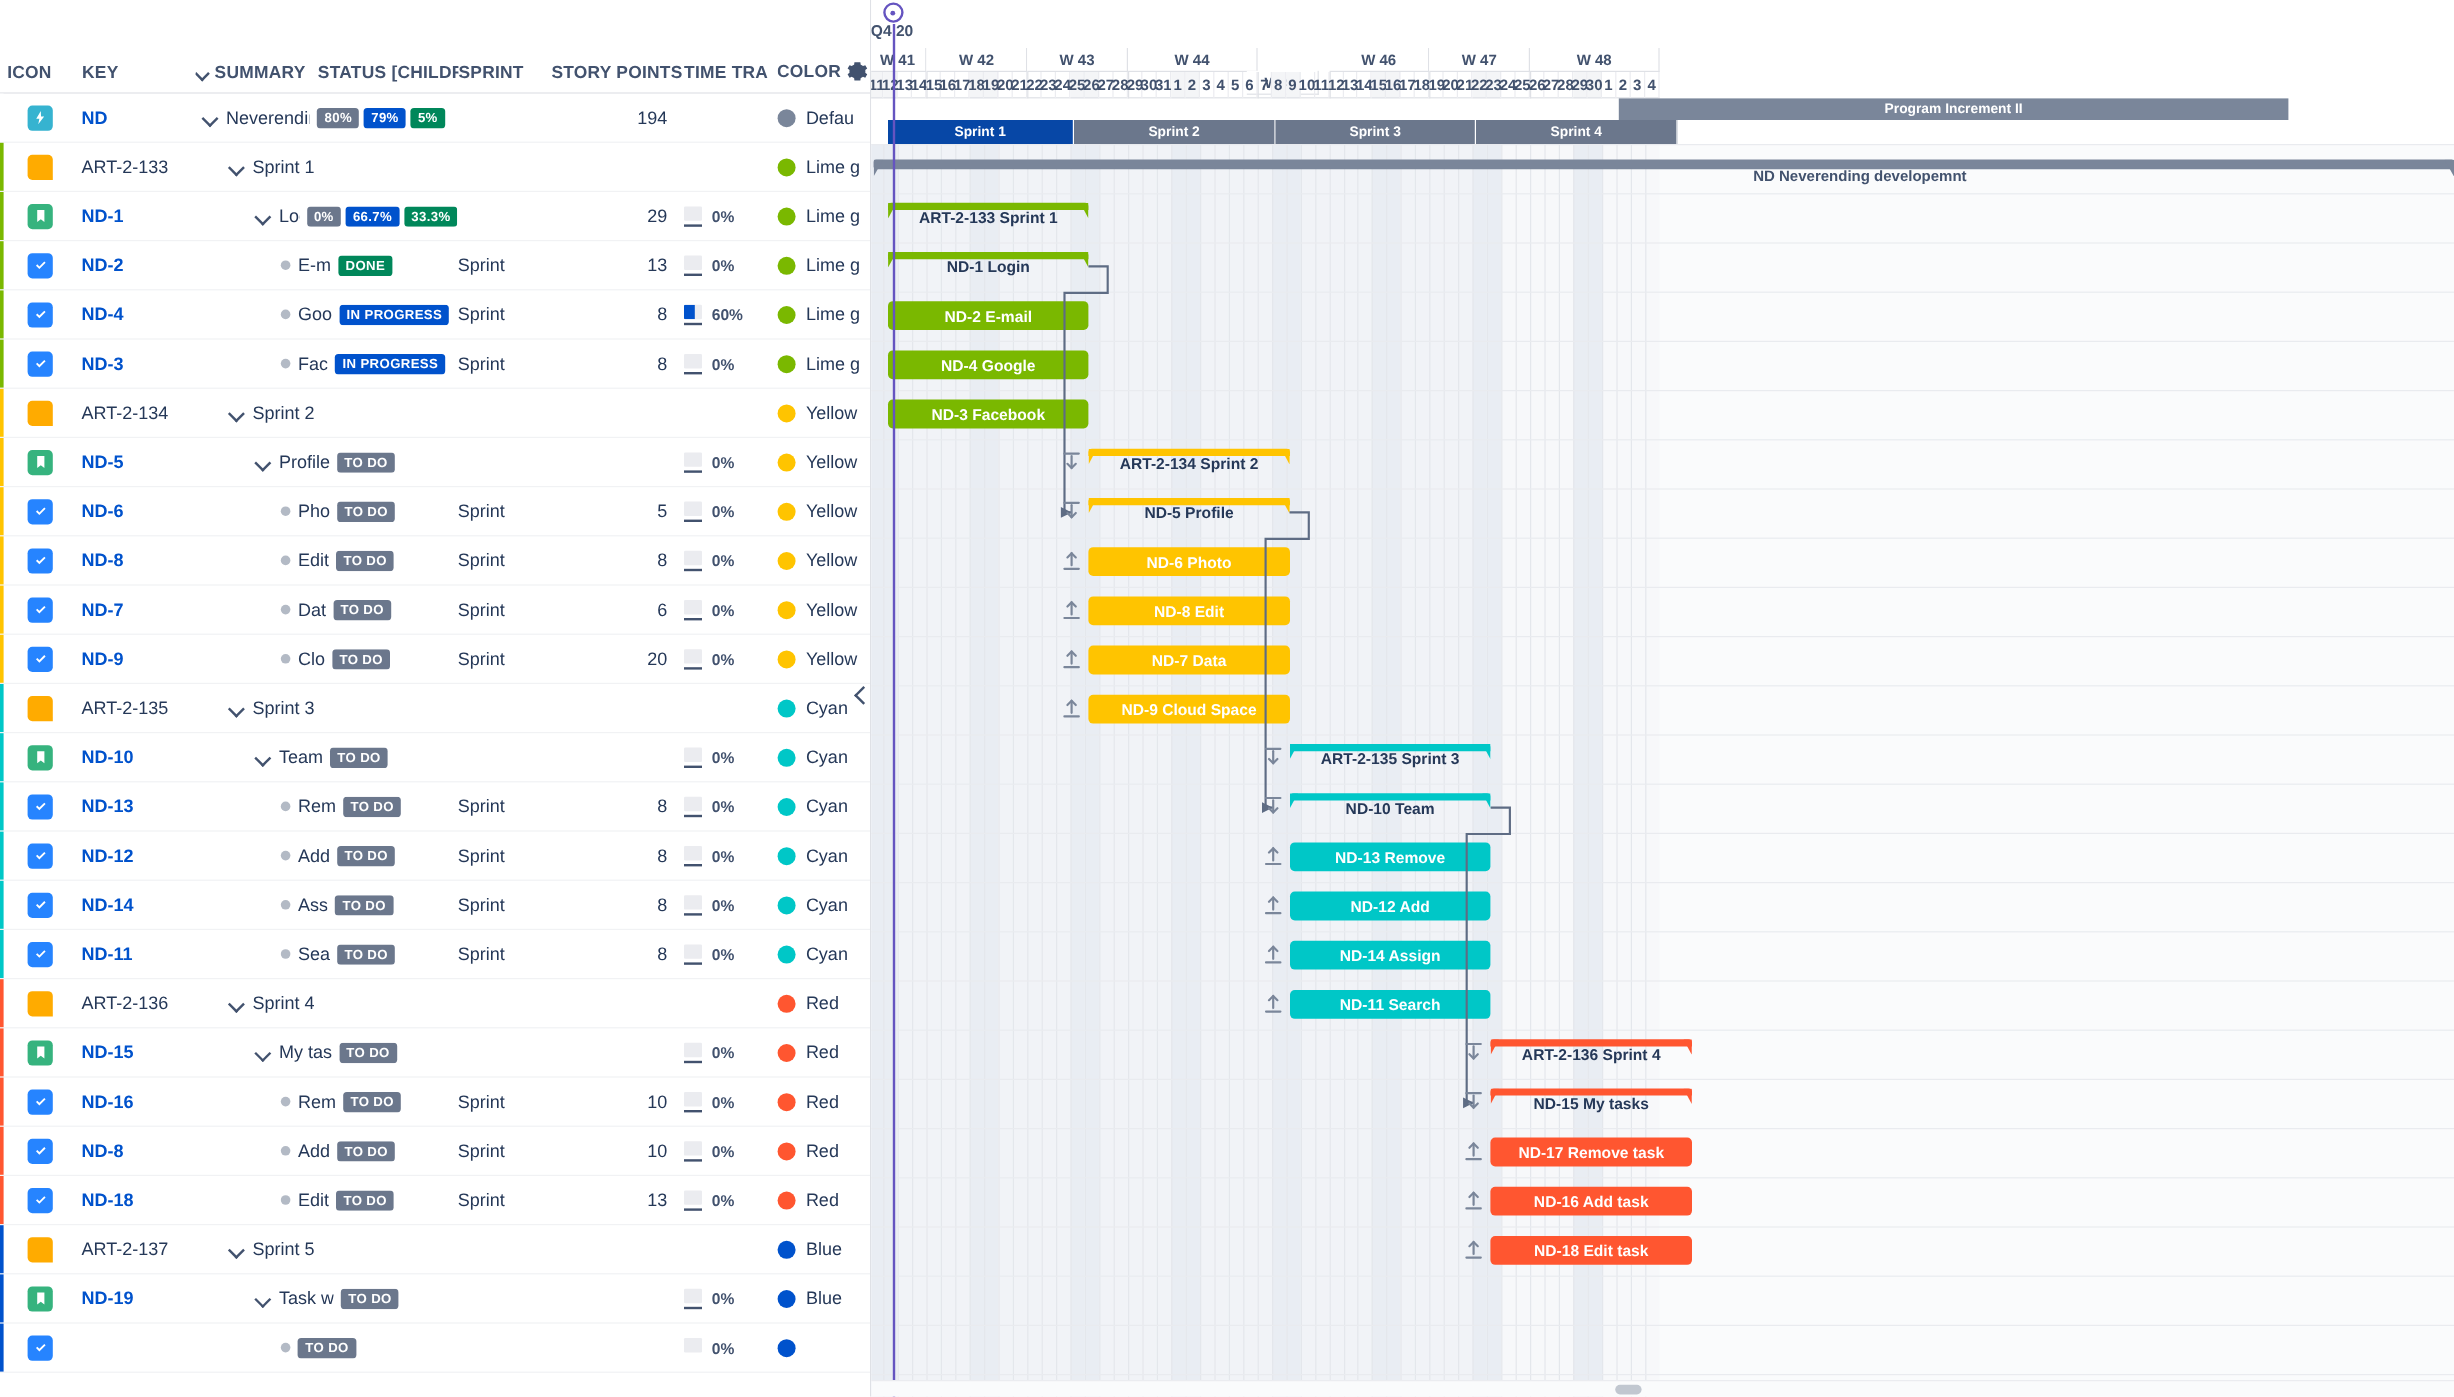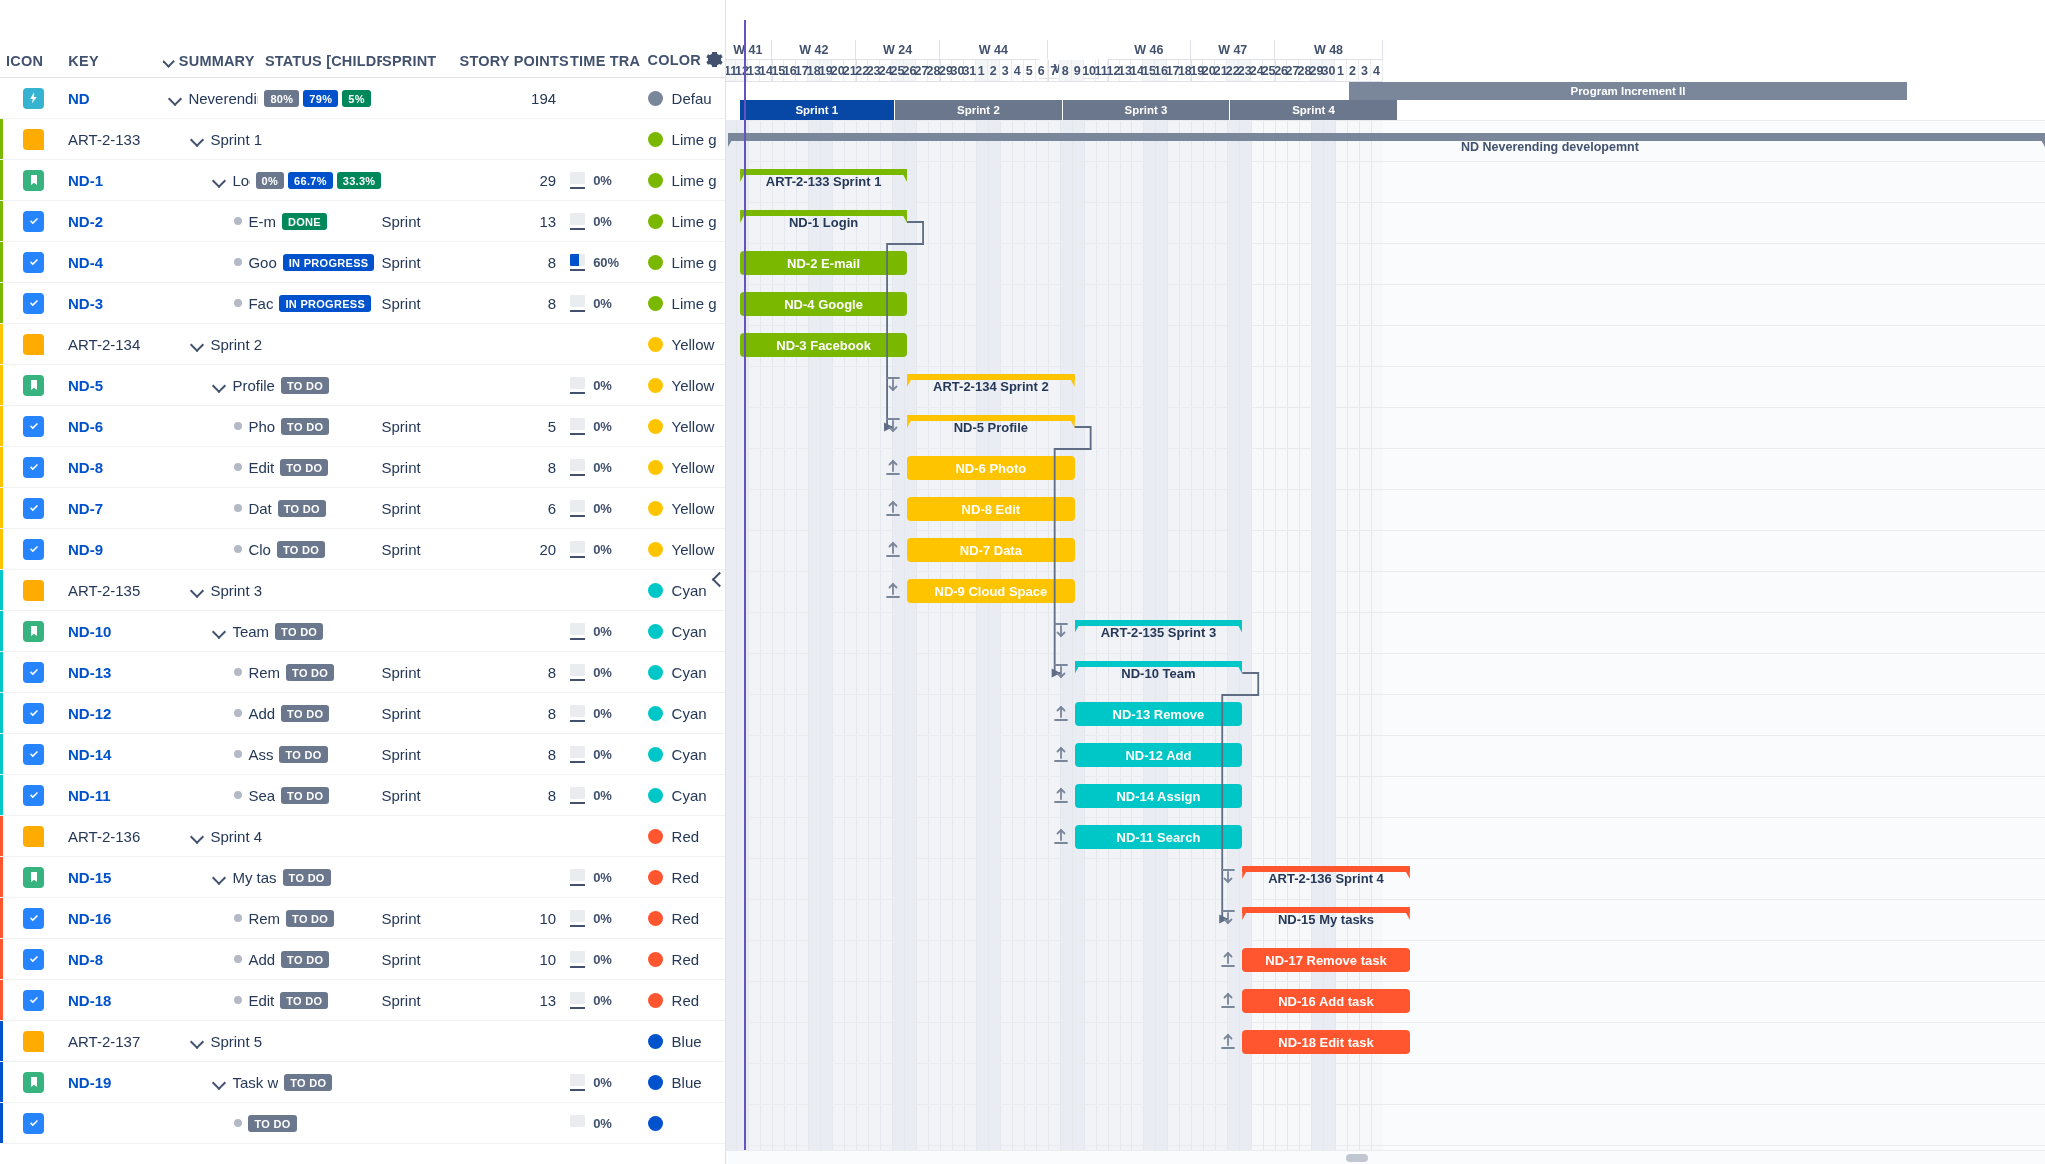--- a/index.html
+++ b/index.html
@@ -1093,26 +1093,30 @@
           </div>
         </div>
       </div>
 
     <div id="collapse-handle"></div>
   </div>
 
   <div id="timeline">
     <div id="tl-inner">
 
+      <div class="tl-quarter-band">
+        <div class="q-marker" id="q-marker" style="left: -0.348px; top: 18px;">Q4 20</div>
+        <div class="today-head-dot" id="today-dot" style="left: 9.652px;"></div>
+      </div>
       <div class="today-line" id="today-line" style="left: 17.652px;"></div>
 
       <div class="week-row" id="week-row">
           <div class="week-cell" style="left: -1.5px; width: 47.88px;">W 41</div>
           <div class="week-cell" style="left: 46.38px; width: 83.79px;">W 42</div>
-          <div class="week-cell" style="left: 130.17px; width: 83.79px;">W 24</div>
+          <div class="week-cell" style="left: 130.17px; width: 83.79px;">W 43</div>
           <div class="week-cell" style="left: 213.96px; width: 107.73px;">W 44</div>
           <div class="week-cell" style="left: 313px; width: 59.85px; margin-top: 19px;">W 45</div>
           <div class="week-cell" style="left: 381.54px; width: 83.79px;">W 46</div>
           <div class="week-cell" style="left: 465.33px; width: 83.79px;">W 47</div>
           <div class="week-cell" style="left: 549.12px; width: 107.73px;">W 48</div>
         </div>
       <div class="day-row" id="day-row">
           <div class="day-cell wknd wk-start" style="left: -1.5px; width: 11.97px;">11</div>
           <div class="day-cell wknd" style="left: 10.47px; width: 11.97px;">12</div>
           <div class="day-cell" style="left: 22.44px; width: 11.97px;">13</div>

